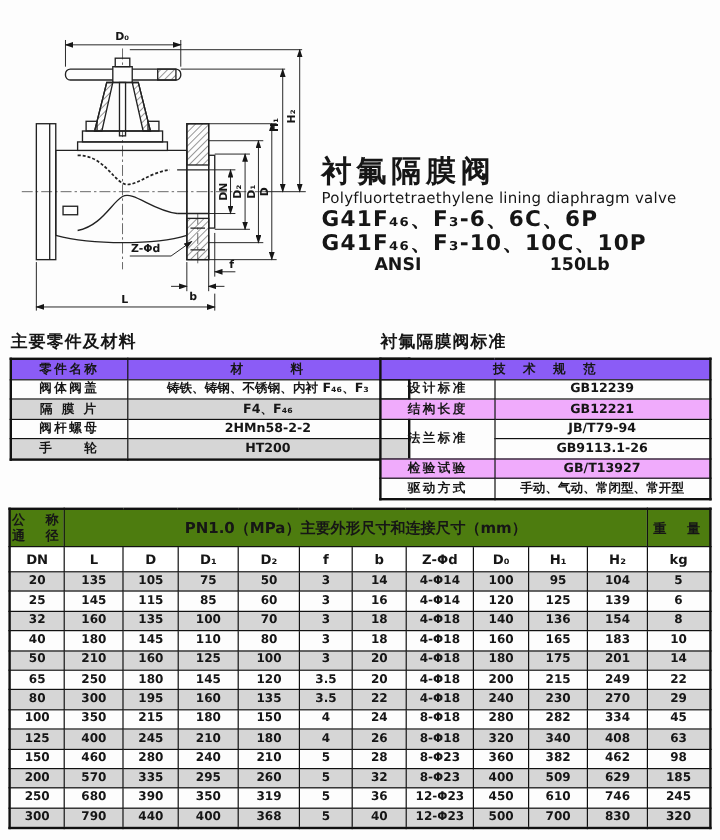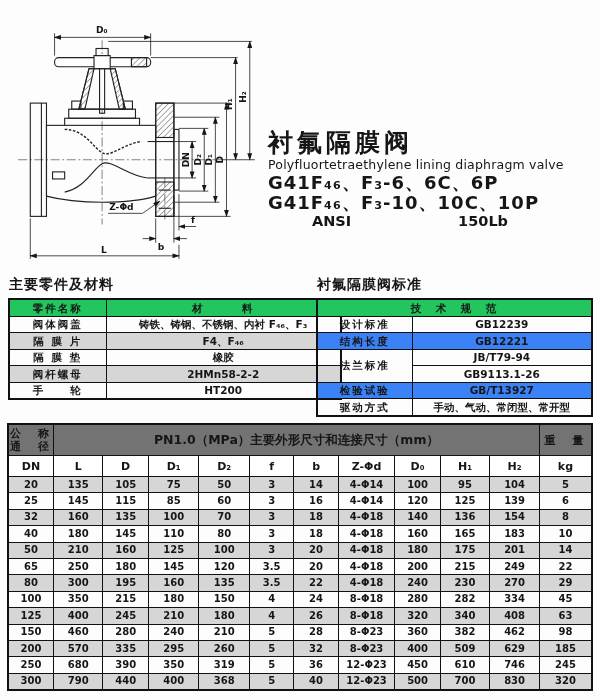--- a/index.html
+++ b/index.html
@@ -17,35 +17,35 @@
   .model-line{font-size:18px;font-weight:bold;line-height:19.5px;letter-spacing:1px;}
   .ansi-line{display:flex;width:196px;justify-content:space-between;font-size:14.5px;font-weight:bold;margin-top:1px;margin-left:44px;}
 
   
   .tbl-section{position:absolute;}
   .tbl-title{font-size:14px;font-weight:bold;letter-spacing:1px;margin:0 0 4px 1px;}
   table{border-collapse:collapse;table-layout:fixed;}
   .small-tbl{width:100%;border:2px solid #111;}
   .small-tbl td,.small-tbl th{border:1px solid #111;height:15.5px;padding:0;font-size:10.5px;font-weight:bold;text-align:center;vertical-align:middle;line-height:1;}
   .small-tbl th{letter-spacing:2px;}
-  .gray{background:#22c55e;}
-  .shaded{background:#3b82f6;margin-top:44px;}
+  .gray{background:#8b5cf6;}
+  .shaded{background:#f0abfc;margin-top:44px;}
   #parts-section{left:8px;top:276px;width:334px;}
   #parts-table col.c1{width:97px;}
   #parts-table tbody tr:nth-child(even){background:#d6d6d6;}
   #parts-table td.lbl{letter-spacing:2px;}
   #standards-section{left:316px;top:276px;width:277px;}
   #standards-table col.c1{width:95px;}
   #standards-table td.lbl{letter-spacing:2px;}
 
   
   #dims-section{left:7px;top:423px;width:586px;}
   #dim-table{width:586px;border:2px solid #111;}
   #dim-table th,#dim-table td{border:1px solid #111;padding:0;text-align:center;vertical-align:middle;font-weight:bold;}
-  #dim-table .group-row th{height:30px;font-size:12.5px;background:#737373;margin-left:29px;}
+  #dim-table .group-row th{height:30px;font-size:12.5px;background:#4d7c0f;margin-left:29px;}
   #dim-table .group-row .two-line{font-size:11px;line-height:13px;letter-spacing:3px;}
   #dim-table .col-row th{height:20px;font-size:11px;background:#fff;}
   #dim-table tbody td{height:15.4px;font-size:10px;line-height:1;}
   #dim-table tbody tr:nth-child(odd){background:#d6d6d6;}
 </style>
 </head>
 <body>
 
 <div class="sheet">
 
@@ -195,24 +195,20 @@
         </tr>
       </thead>
       <tbody>
           <tr>
             <td class="lbl">阀体阀盖</td>
             <td class="val">铸铁、铸钢、不锈钢、内衬 F₄₆、F₃</td>
           </tr>
           <tr>
             <td class="lbl">隔 膜 片</td>
             <td class="val">F4、F₄₆</td>
-          </tr>
-          <tr>
-            <td class="lbl">隔 膜 垫</td>
-            <td class="val">橡胶</td>
           </tr>
           <tr>
             <td class="lbl">阀杆螺母</td>
             <td class="val">2HMn58-2-2</td>
           </tr>
           <tr>
             <td class="lbl">手　　轮</td>
             <td class="val">HT200</td>
           </tr>
         </tbody>

